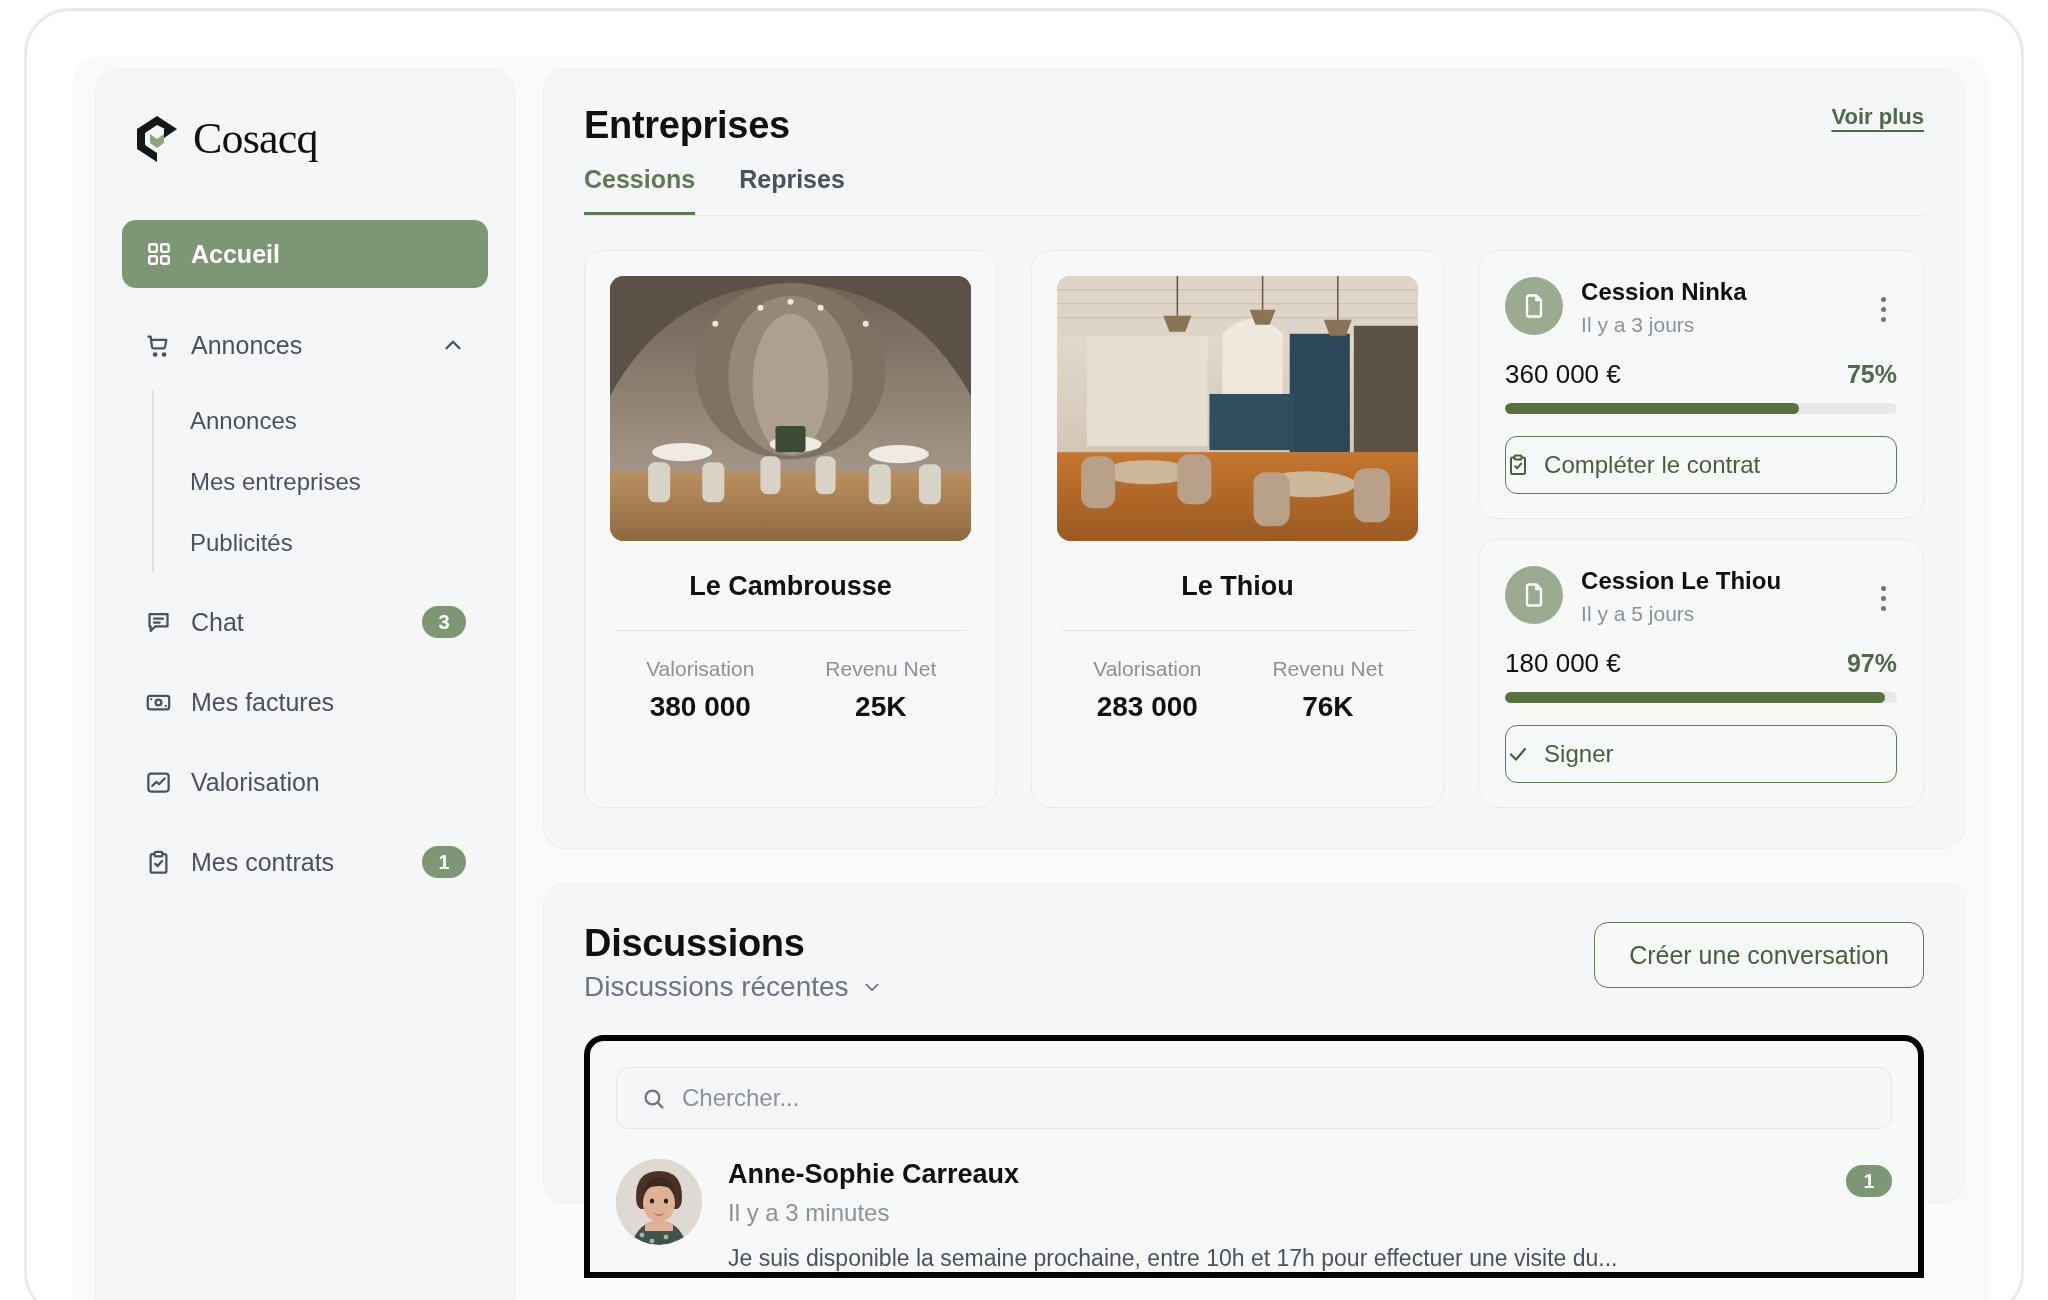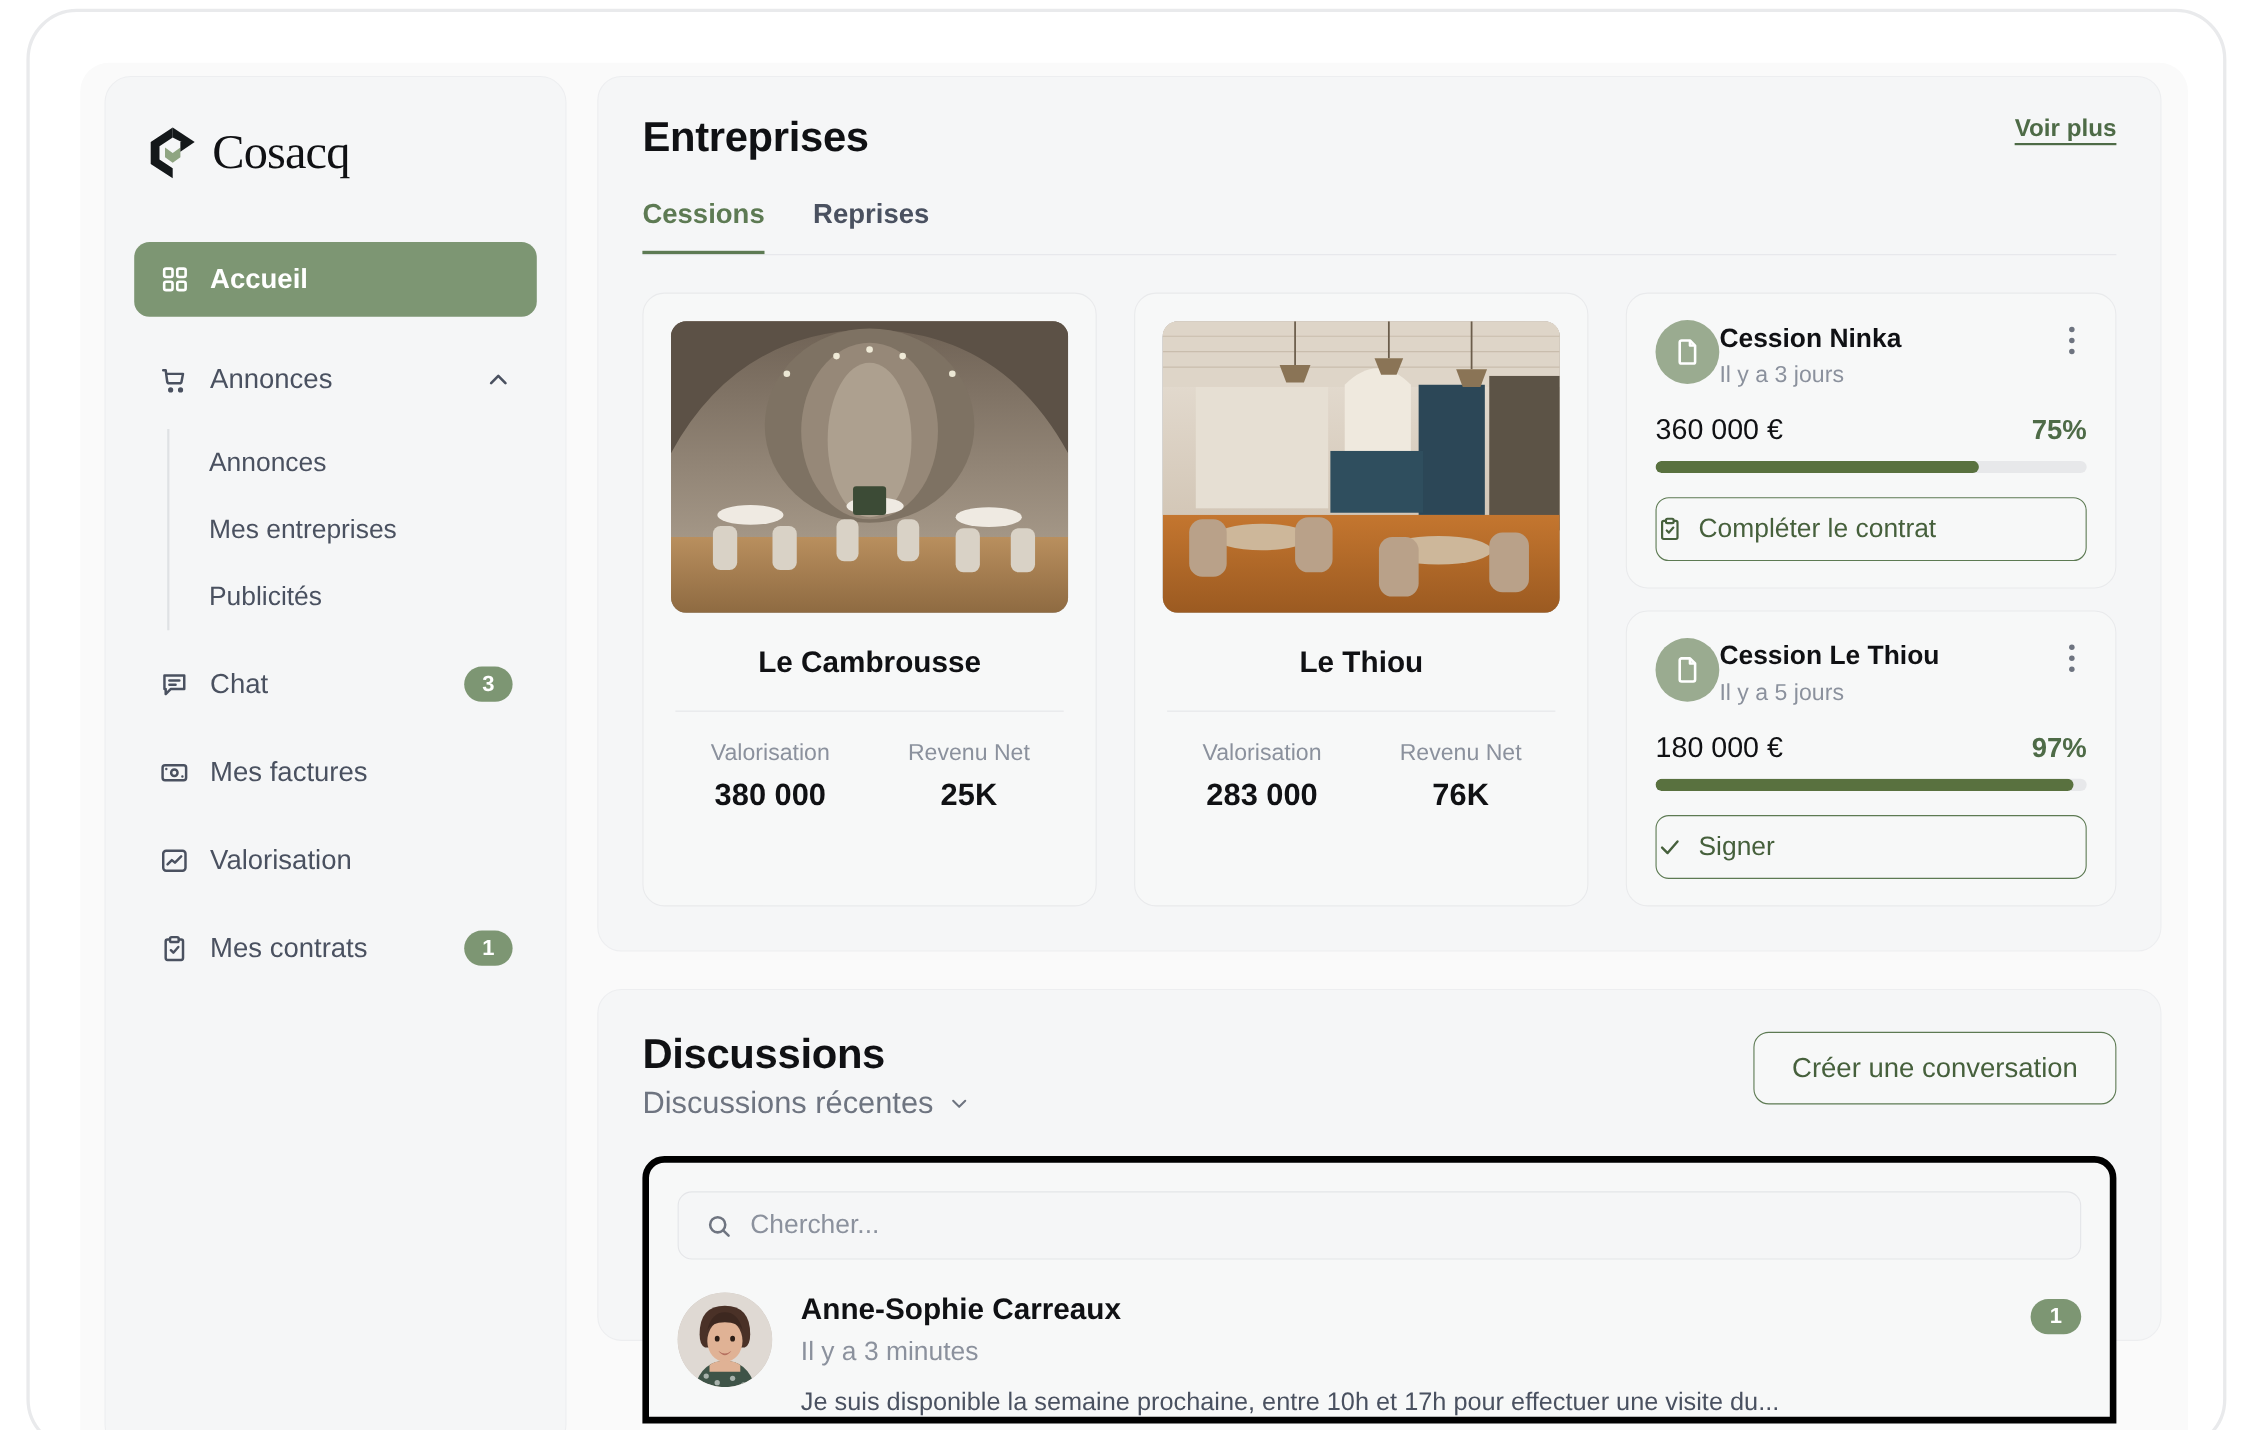--- a/index.html
+++ b/index.html
@@ -87,21 +87,21 @@
 
   
   #panel-entreprises { padding: 34px 40px 40px 40px; }
   .panel-head { display: flex; align-items: flex-start; justify-content: space-between; }
   .panel-title { font-size: 38px; font-weight: 700; color: #101114; letter-spacing: -0.3px; }
   #voir-plus {
     font-size: 22px; color: #4e6b47; font-weight: 600;
     text-decoration: underline; text-underline-offset: 6px; cursor: pointer;
     margin-top: 0;
   }
-  .tabs { display: flex; gap: 44px; margin-top: 34px; border-bottom: 1px solid #e6e7ea; }
+  .tabs { display: flex; gap: 44px; margin-top: 18px; border-bottom: 1px solid #e6e7ea; }
   .tab { padding-bottom: 18px; font-size: 25px; font-weight: 700; color: #4a5160; cursor: pointer; }
   .tab.active { color: #5d7a53; border-bottom: 3px solid #5d7a53; }
 
   .cards-row { display: flex; gap: 34px; margin-top: 34px; }
 
   .prop-card {
     width: 418px;
     background: #f7f8f8;
     border: 1px solid #e9eaec;
     border-radius: 20px;
@@ -116,21 +116,21 @@
   .prop-stats { display: flex; margin-top: 26px; }
   .prop-stat { flex: 1; text-align: center; }
   .prop-stat .lbl { font-size: 21px; color: #8b919d; font-weight: 400; }
   .prop-stat .val { font-size: 28px; color: #101114; font-weight: 700; margin-top: 10px; }
 
   .cession-col { display: flex; flex-direction: column; gap: 20px; width: 452px; }
   .cession-card {
     background: #f7f8f8; border: 1px solid #e9eaec;
     border-radius: 20px; padding: 24px 26px;
   }
-  .cession-head { display: flex; align-items: flex-start; }
+  .cession-head { display: flex; align-items: center; gap: 18px; }
   .cession-avatar {
     width: 58px; height: 58px; flex: 0 0 58px; border-radius: 50%;
     background: #9aab90; display: flex; align-items: center; justify-content: center;
   }
   .cession-meta { flex: 1; padding-top: 3px; }
   .cession-name { font-size: 24px; font-weight: 700; color: #101114; }
   .cession-time { font-size: 21px; color: #8b919d; margin-top: 7px; }
   .kebab { width: 26px; display: flex; flex-direction: column; align-items: center; gap: 5px; cursor: pointer; padding-top: 6px;}
   .kebab i { width: 5px; height: 5px; border-radius: 50%; background: #6e7480; display: block; }
   .cession-amountrow { display: flex; align-items: baseline; justify-content: space-between; margin-top: 22px; }

